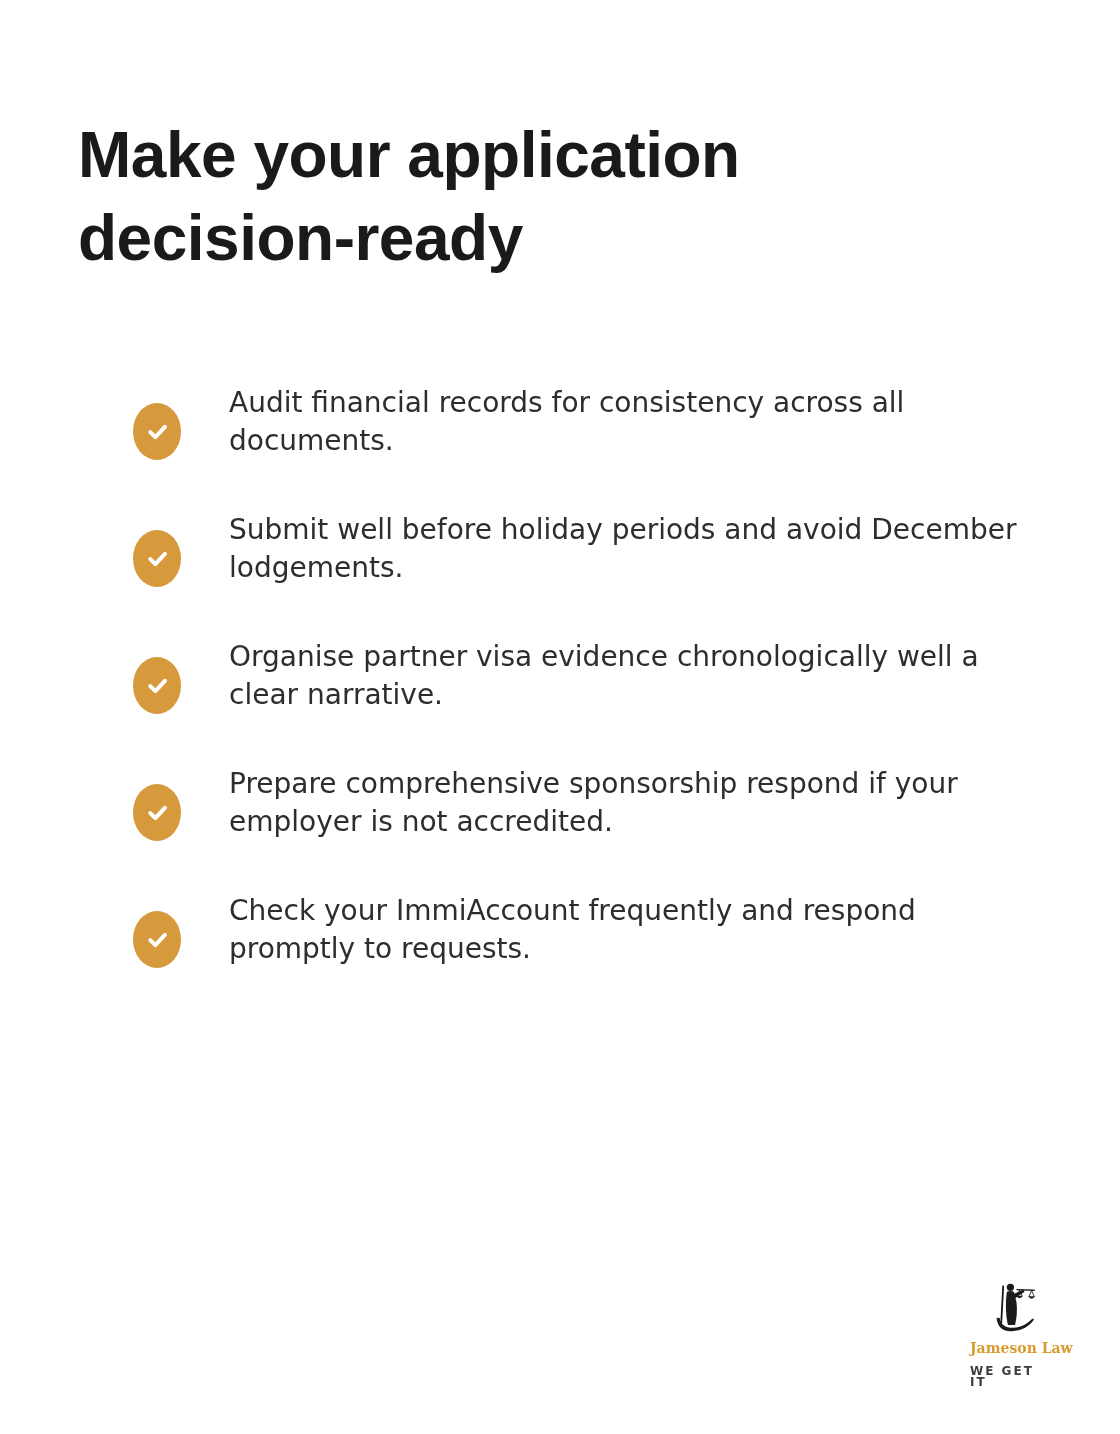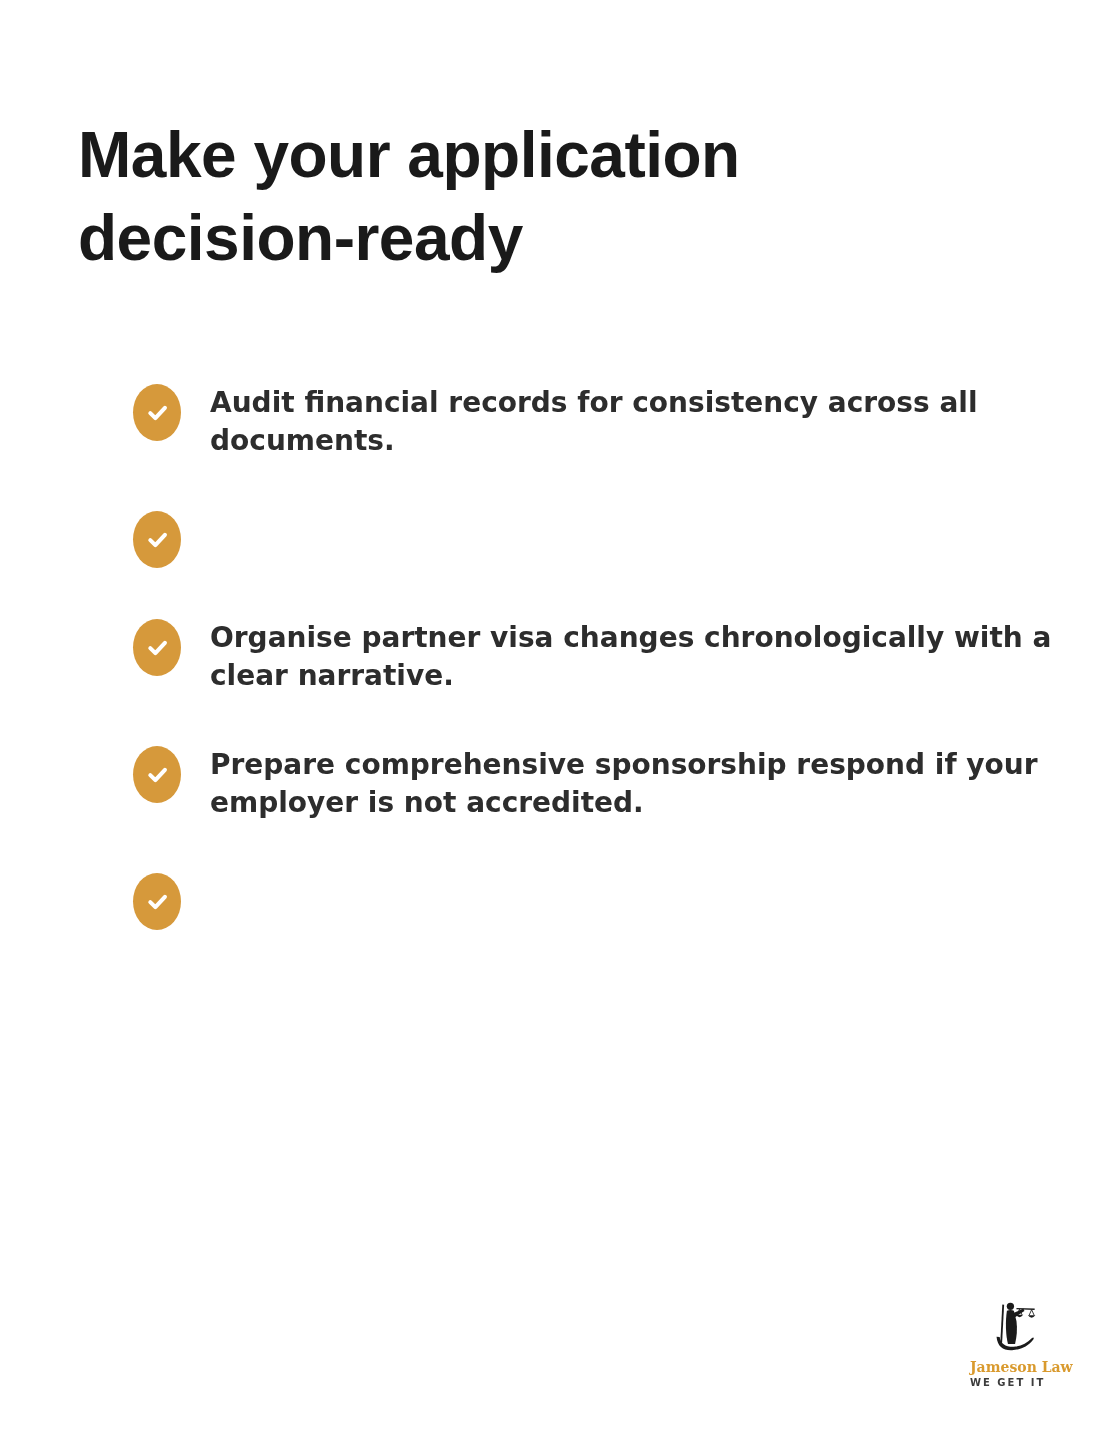--- a/index.html
+++ b/index.html
@@ -28,23 +28,22 @@
   .checklist {
     list-style: none;
     margin: 104px 0 0 0;
     padding: 0 0 0 71px;
     display: flex;
     flex-direction: column;
     gap: 51px;
   }
   .check-item {
     display: flex;
-    align-items: flex-start;
-    gap: 29px;
-    font-weight: bold;
+    align-items: flex-end;
+    gap: 48px;
   }
   .check-icon {
     flex: 0 0 auto;
     width: 48px;
     height: 57px;
     border-radius: 50%;
     background: var(--accent, #D6993B);
     display: flex;
     align-items: center;
     justify-content: center;
@@ -69,27 +68,27 @@
   .logo-name {
     font-family: "DejaVu Serif", "Liberation Serif", serif;
     font-weight: 700;
     font-size: 14px;
     line-height: 17px;
     color: var(--gold, #D99A2E);
     white-space: nowrap;
     text-align: center;
   }
   .logo-tagline {
-    font-size: 10px;
+    font-size: 12px;
     line-height: 11px;
     font-weight: 600;
     letter-spacing: 2px;
     color: #3d3d3d;
     text-align: left;
-    margin-top: 1px;
+    margin-top: 9px;
   }
 </style>
 </head>
 <body style="--background: #ffffff; --title: #1a1a1a; --text: #2d2d2d; --accent: #D6993B; --check: #ffffff; --gold: #D99A2E;">
 
 <main class="content">
   <h1 class="page-title">Make your application
 decision-ready</h1>
   <ul class="checklist">
   <li class="check-item">
@@ -102,48 +101,52 @@
 documents.</p>
   </li>
 
 
   <li class="check-item">
     <span class="check-icon">
       <svg viewBox="0 0 24 24" aria-hidden="true">
         <polyline points="5.6,12.6 10.1,17 18.6,7.8" fill="none" stroke="#ffffff" stroke-width="3.6" stroke-linecap="round" stroke-linejoin="round"></polyline>
       </svg>
     </span>
+    <p class="check-text">Submit well before holiday periods and avoid December
+lodgements.</p>
   </li>
 
   <li class="check-item">
     <span class="check-icon">
       <svg viewBox="0 0 24 24" aria-hidden="true">
         <polyline points="5.6,12.6 10.1,17 18.6,7.8" fill="none" stroke="#ffffff" stroke-width="3.6" stroke-linecap="round" stroke-linejoin="round"></polyline>
       </svg>
     </span>
-    <p class="check-text">Organise partner visa changes chronologically with a
+    <p class="check-text">Organise partner visa evidence chronologically well a
 clear narrative.</p>
   </li>
 
   <li class="check-item">
     <span class="check-icon">
       <svg viewBox="0 0 24 24" aria-hidden="true">
         <polyline points="5.6,12.6 10.1,17 18.6,7.8" fill="none" stroke="#ffffff" stroke-width="3.6" stroke-linecap="round" stroke-linejoin="round"></polyline>
       </svg>
     </span>
     <p class="check-text">Prepare comprehensive sponsorship respond if your
 employer is not accredited.</p>
   </li>
 
   <li class="check-item">
     <span class="check-icon">
       <svg viewBox="0 0 24 24" aria-hidden="true">
         <polyline points="5.6,12.6 10.1,17 18.6,7.8" fill="none" stroke="#ffffff" stroke-width="3.6" stroke-linecap="round" stroke-linejoin="round"></polyline>
       </svg>
     </span>
+    <p class="check-text">Check your ImmiAccount frequently and respond
+promptly to requests.</p>
   </li>
 
 </ul>
 </main>
 
 <footer class="logo">
   <svg class="logo-figure" viewBox="0 0 60 64" aria-hidden="true">
     <g fill="#1b1b1b">
       <circle cx="27" cy="7" r="4.2"></circle>
       <path d="M23 12 C25.5 11 29 11 31 12 L34 24 C35.2 33 34.4 42 32.4 50.5 L24.2 50.5 C21.6 40 21 25 23 12 Z"></path>

